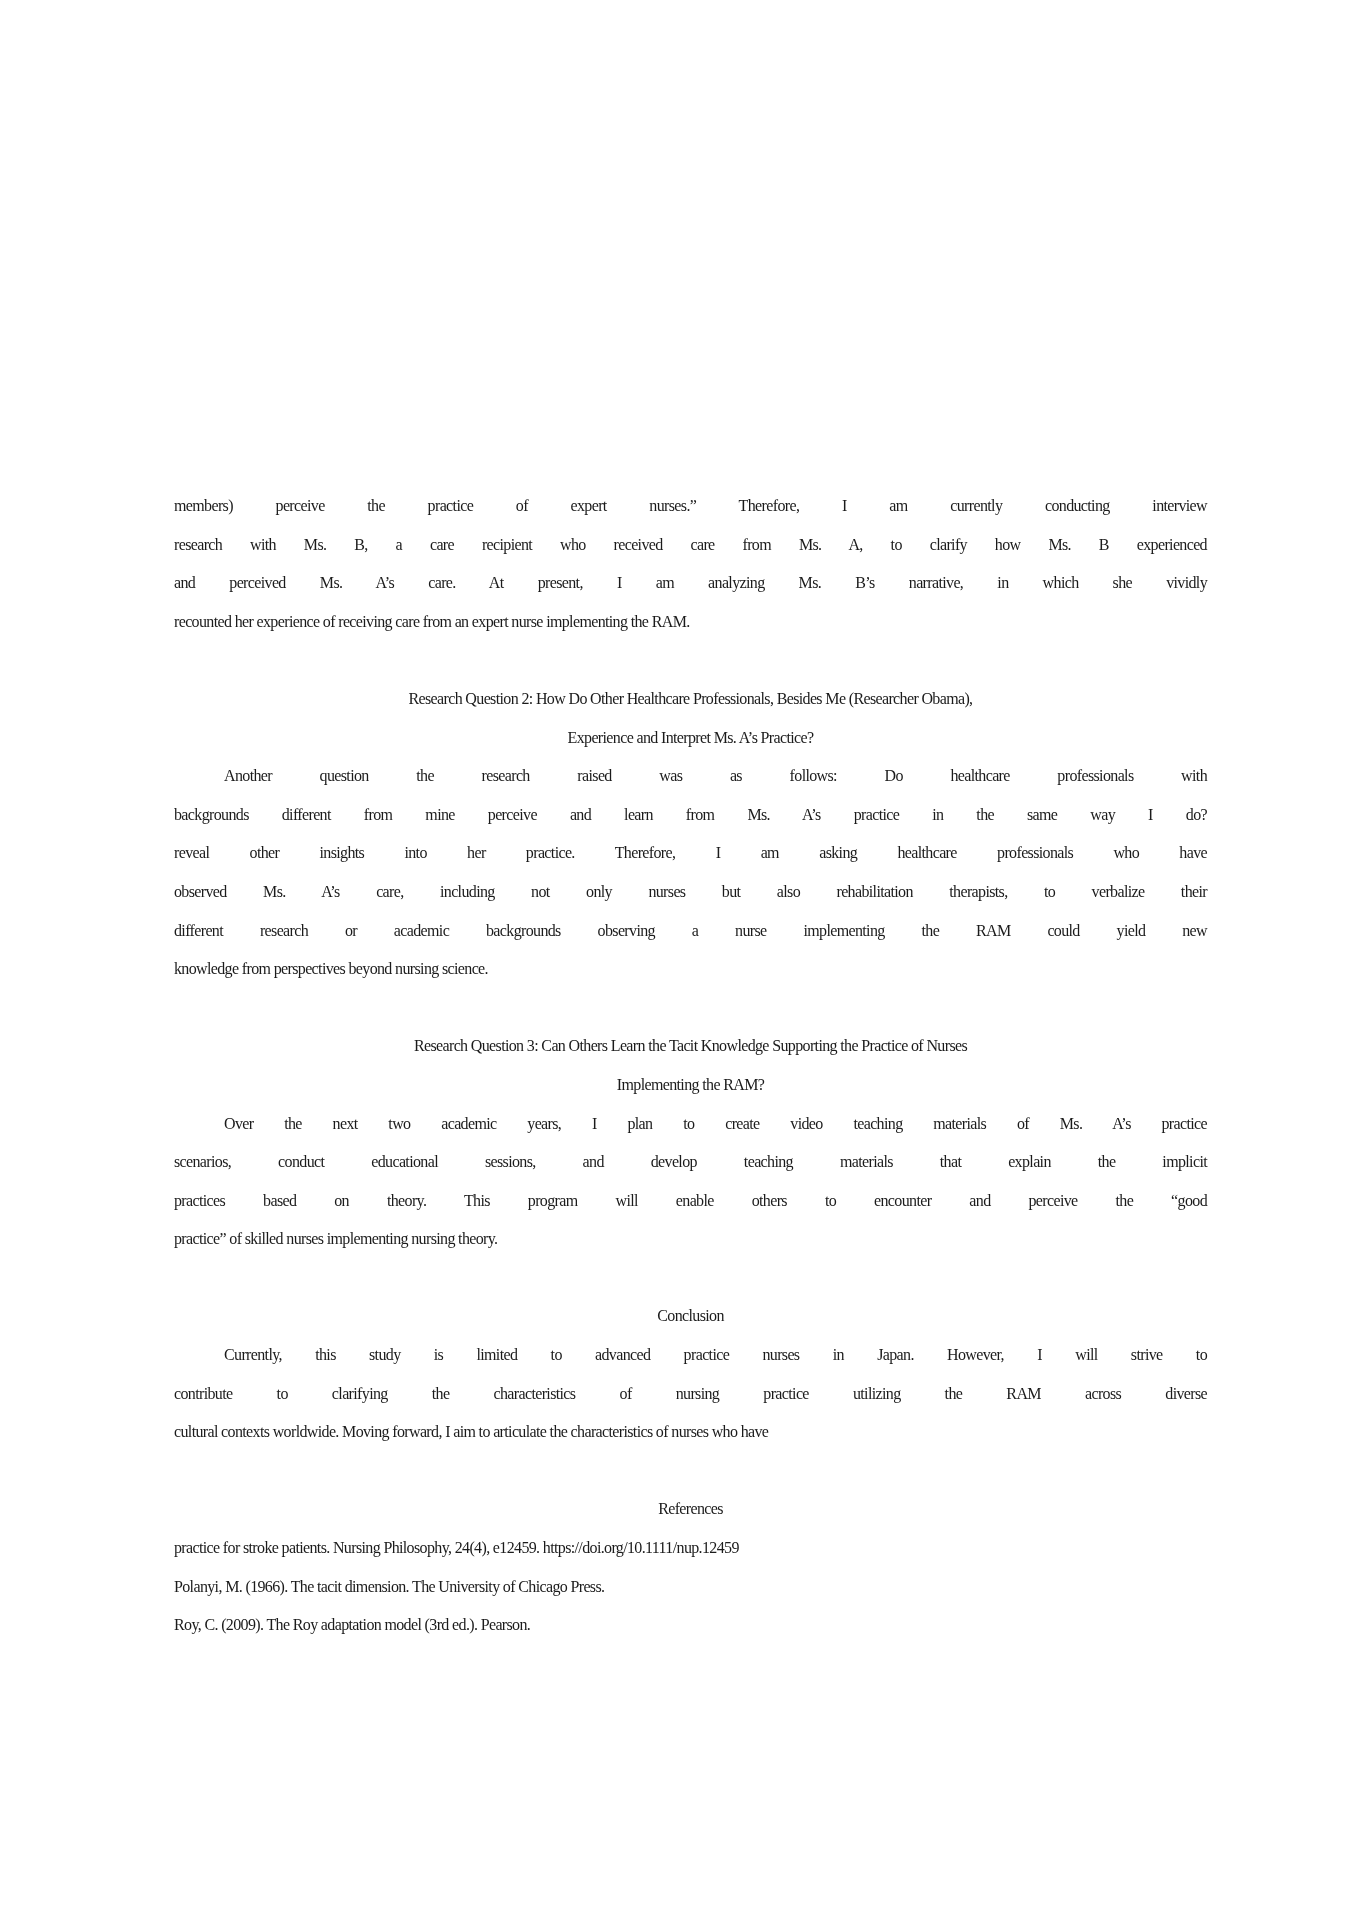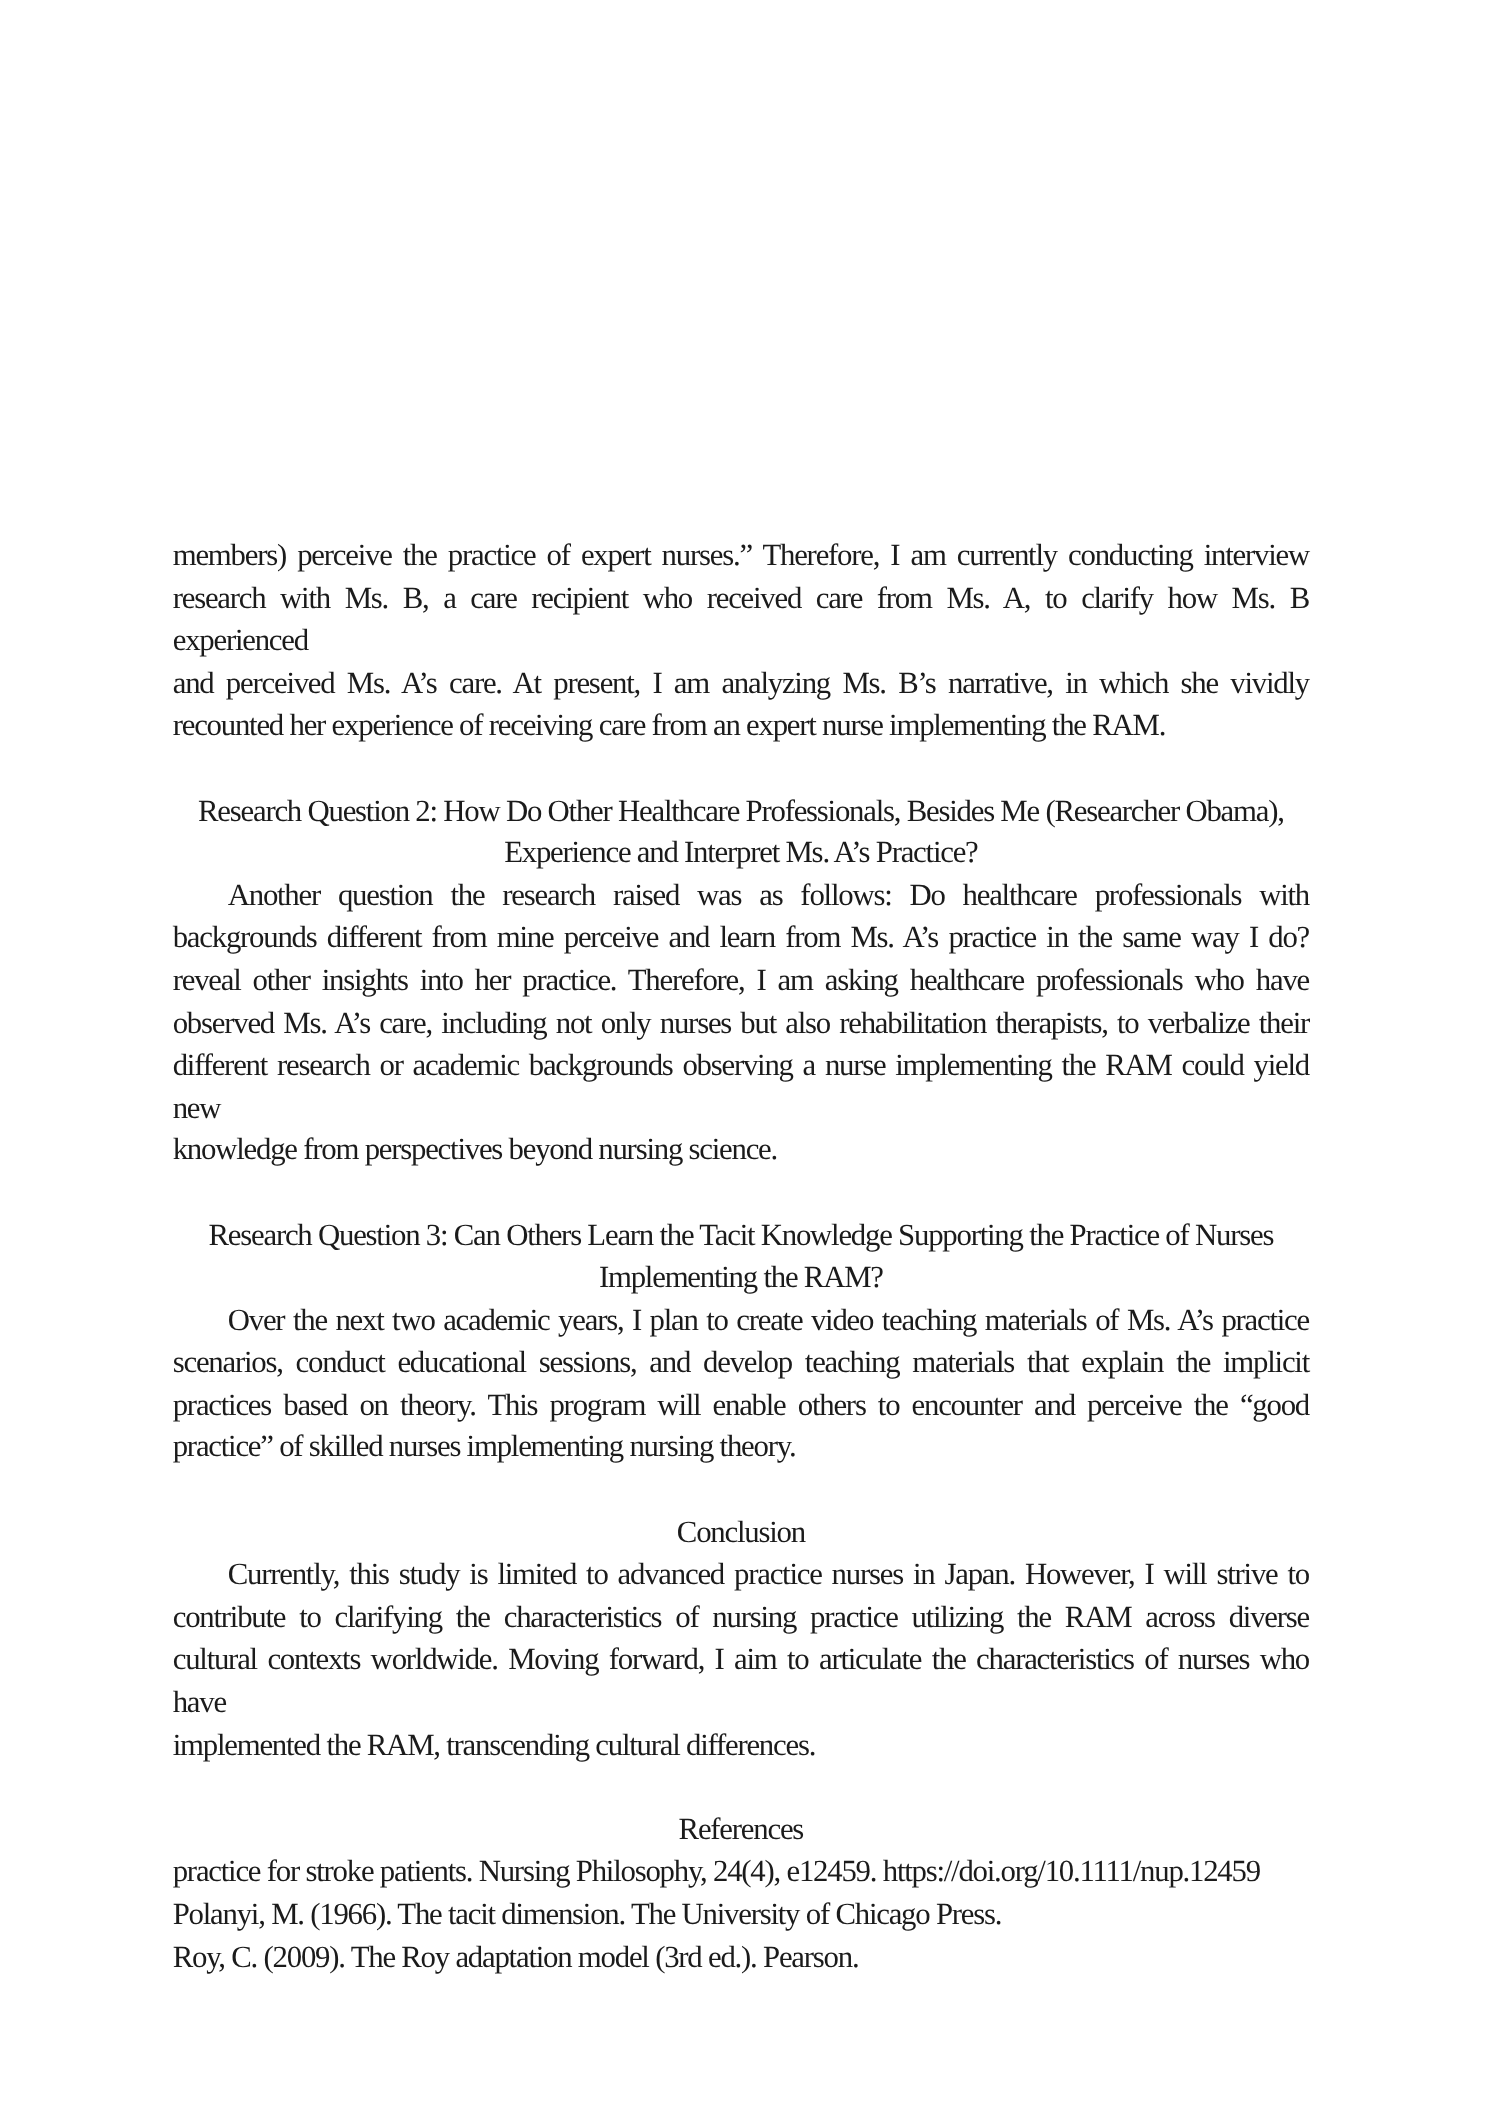--- a/index.html
+++ b/index.html
@@ -10,24 +10,24 @@
     position: relative;
     width: 1350px;
     height: 1920px;
     background: #ffffff;
     overflow: hidden;
     font-family: "Liberation Serif", "DejaVu Serif", serif;
     color: #1b1b1b;
   }
   #doc {
     position: absolute;
-    left: 157px;
+    left: 174px;
     top: 487px;
     width: 1033px;
-    font-size: 28px;
+    font-size: 16px;
     line-height: 38.6px;
     letter-spacing: -0.04em;
   }
   .block { margin: 0; }
   .heading { margin-top: 38.6px; }
   .line { min-height: 38.6px; }
 
   
   .paragraph .line {
     text-align: justify;
@@ -82,21 +82,20 @@
       <div class="line">practices based on theory. This program will enable others to encounter and perceive the “good</div>
       <div class="line">practice” of skilled nurses implementing nursing theory.</div>
     </div>
     <div class="block heading">
       <div class="line">Conclusion</div>
     </div>
     <div class="block paragraph indent-first">
       <div class="line">Currently, this study is limited to advanced practice nurses in Japan. However, I will strive to</div>
       <div class="line">contribute to clarifying the characteristics of nursing practice utilizing the RAM across diverse</div>
       <div class="line">cultural contexts worldwide. Moving forward, I aim to articulate the characteristics of nurses who have</div>
-      <div class="line">implemented the RAM, transcending cultural differences.</div>
     </div>
     <div class="block heading">
       <div class="line">References</div>
     </div>
     <div class="block reference">
       <div class="line">practice for stroke patients. Nursing Philosophy, 24(4), e12459. https://doi.org/10.1111/nup.12459</div>
     </div>
     <div class="block reference">
       <div class="line">Polanyi, M. (1966). The tacit dimension. The University of Chicago Press.</div>
     </div>

